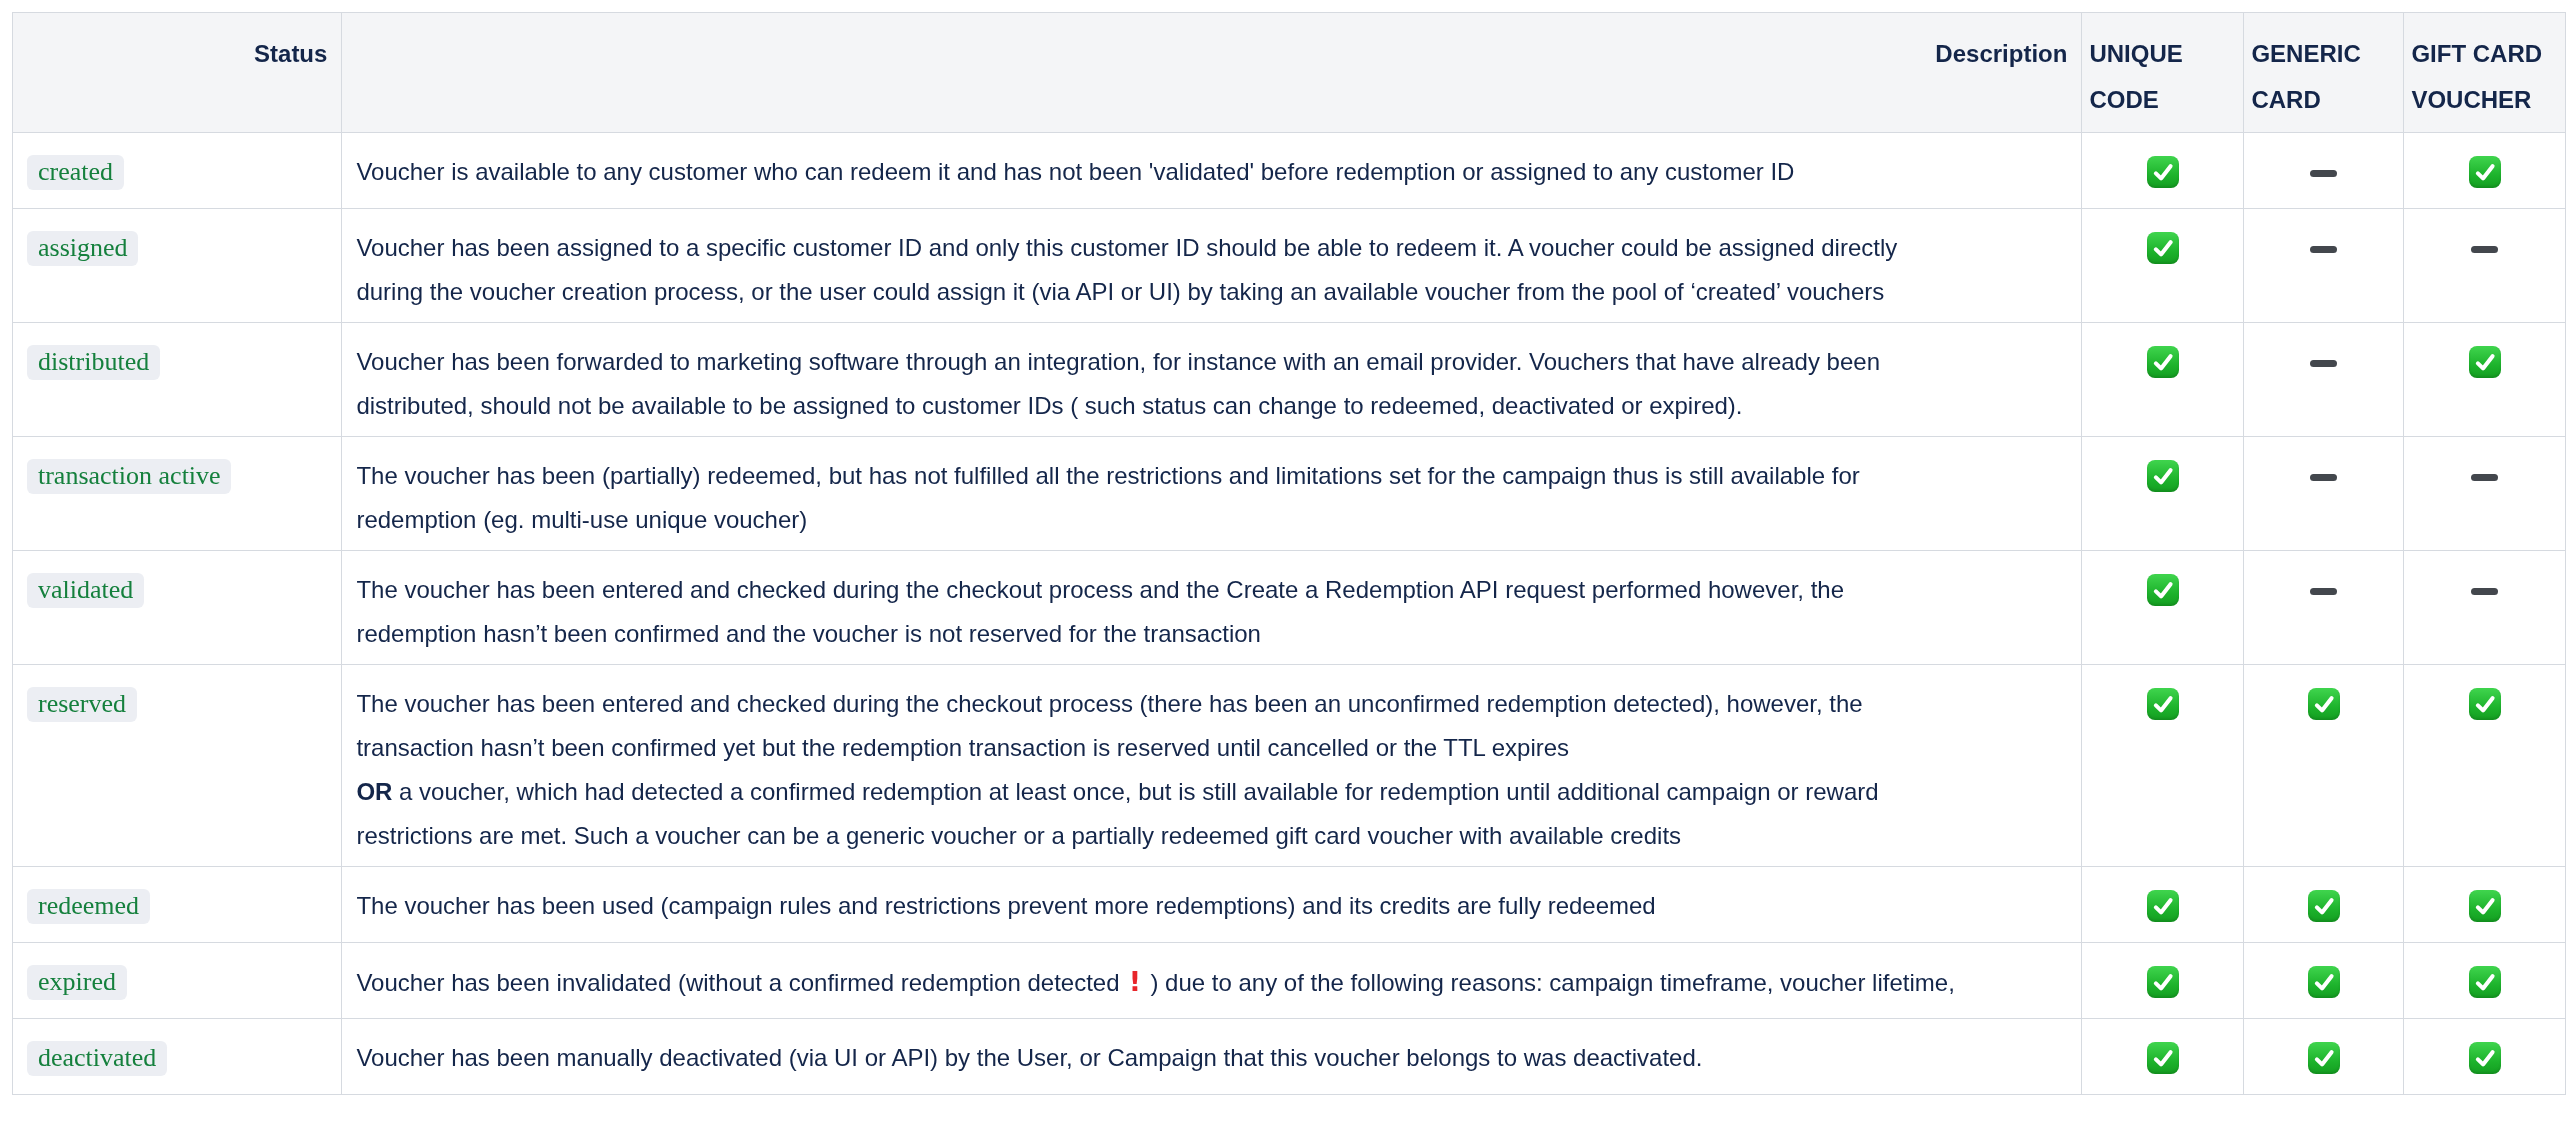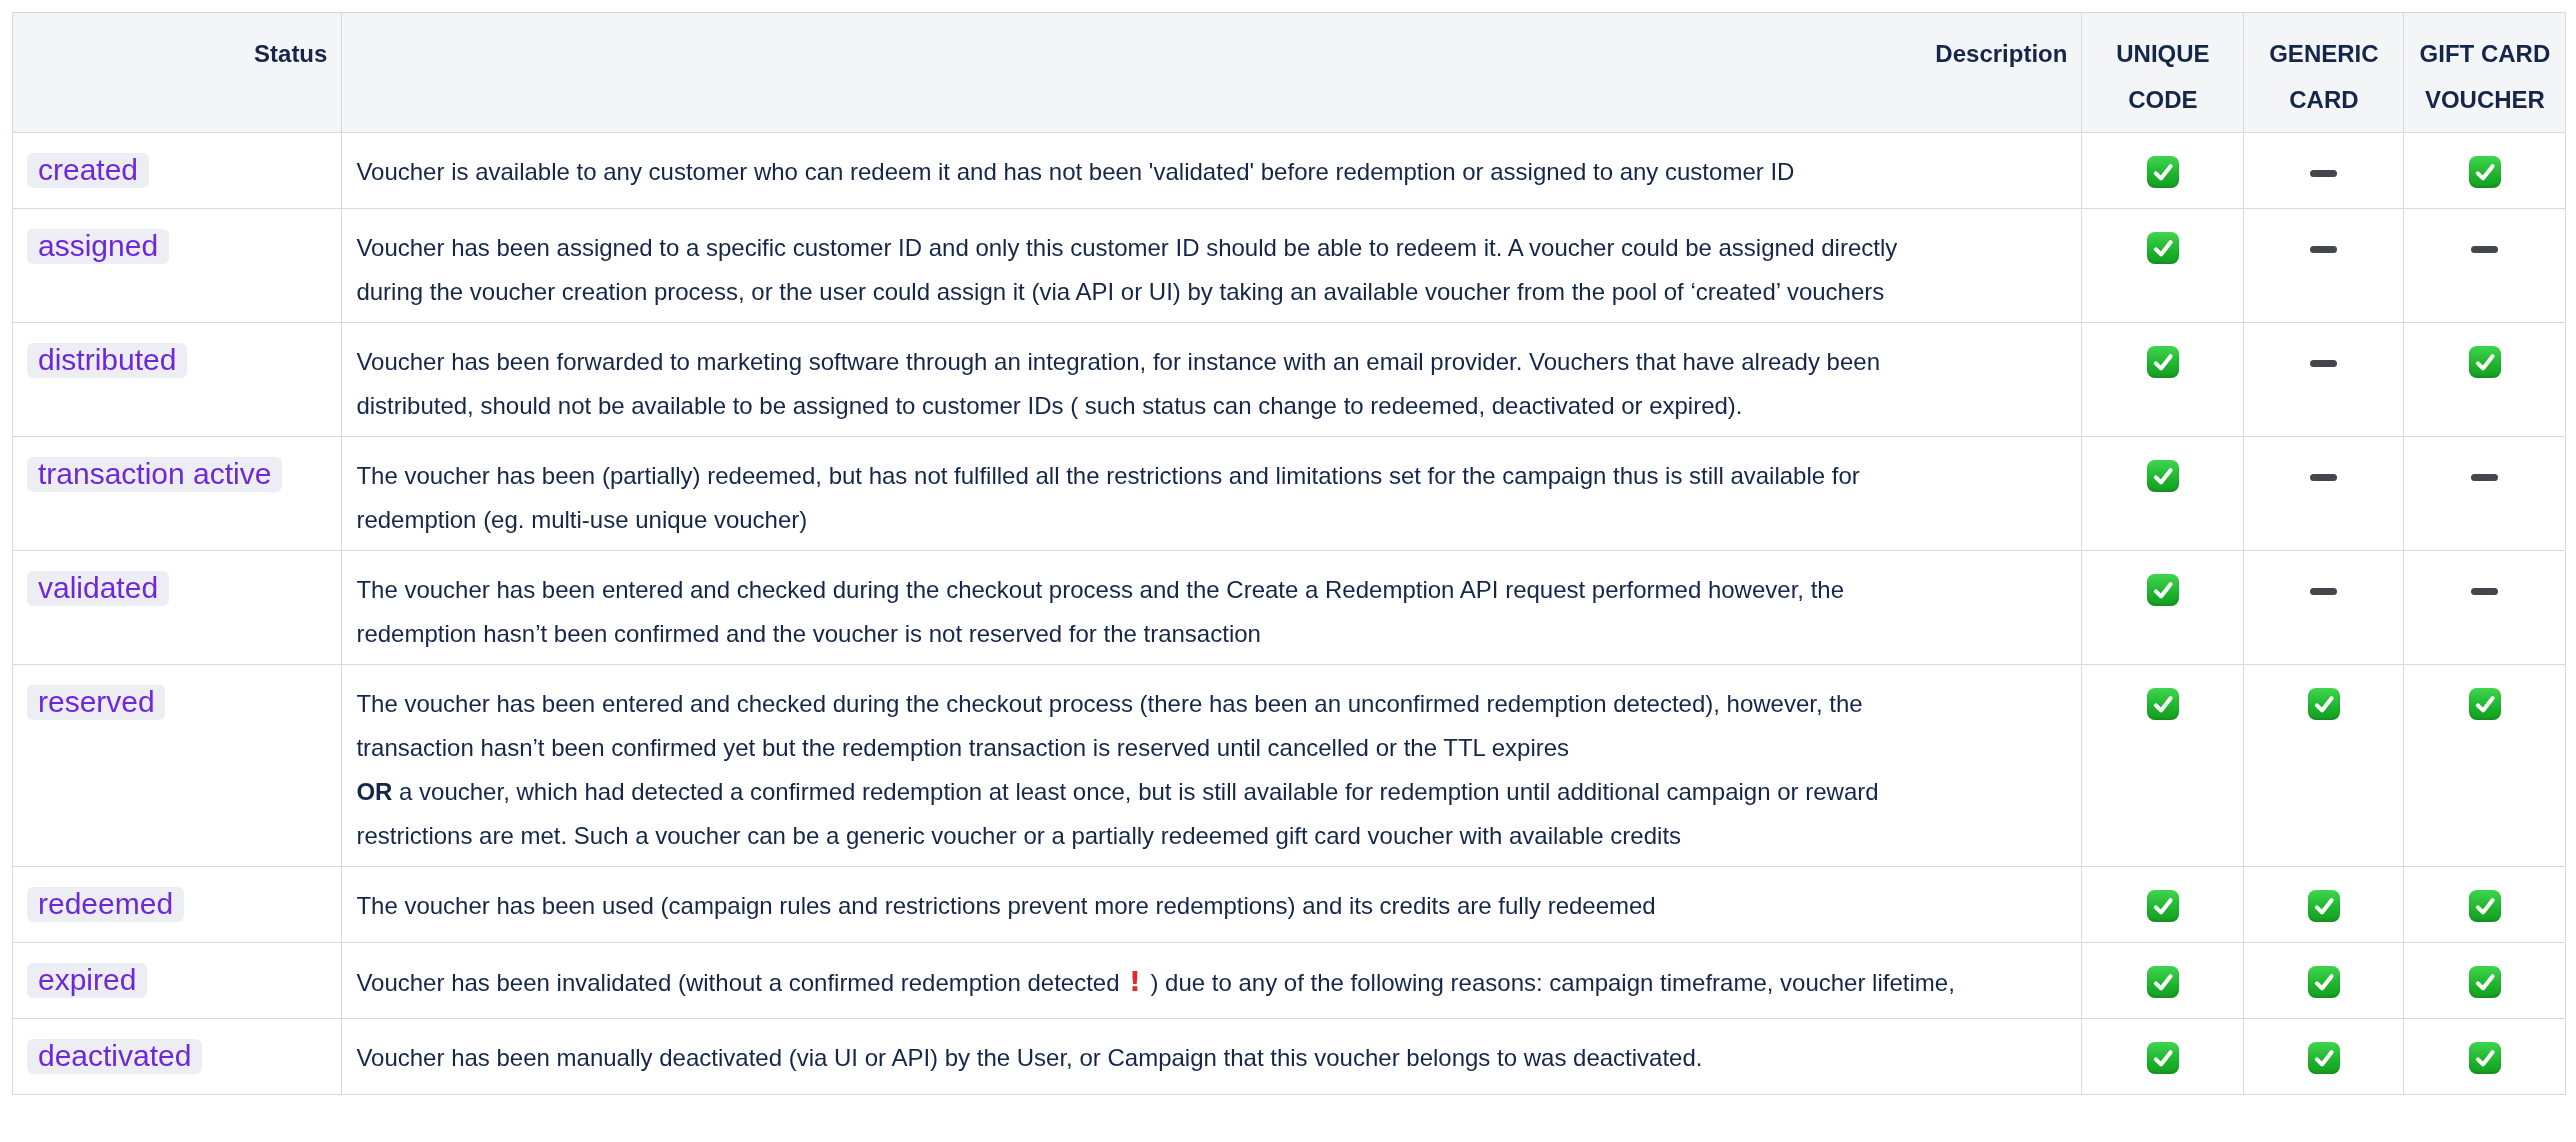--- a/index.html
+++ b/index.html
@@ -14,30 +14,30 @@
   col.c-desc{width:1740px;}
   col.c-uniq{width:162px;}
   col.c-gen{width:160px;}
   col.c-gift{width:162px;}
   th,td{border:0.9px solid #d6dae0;vertical-align:top;}
   thead th{
     background:#f4f5f7;color:#14264a;
     font-size:24px;line-height:46px;font-weight:700;
     padding:17.7px 14px 8.8px;text-align:right;
   }
-  thead th.center{text-align:center;padding-left:7px;padding-right:7px;}
+  thead th.center{text-align:left;padding-left:7px;padding-right:7px;}
   td{font-size:24px;line-height:44px;padding:17px 14px 8px;}
   td.icon-cell{text-align:center;padding-top:23px;}
   .status-badge{
     display:inline-block;
-    font-family:Liberation Sans, sans-serif;
-    font-size:30px;line-height:32px;
+    font-family:Liberation Serif, serif;
+    font-size:26px;line-height:32px;
     background:#eceef3;border-radius:6.2px;
     padding:0.9px 10.6px 2.6px;margin-top:2.6px;
-    color:#6d28d9;white-space:nowrap;
+    color:#15803d;white-space:nowrap;
   }
   .desc strong{font-weight:700;}
   .icon-check{
     display:inline-block;width:32px;height:32px;border-radius:8px;
     background:linear-gradient(180deg,#40d54e 0%,#1db32c 60%,#149e21 100%);
     box-shadow:inset 0 -1.8px 2.6px rgba(0,0,0,.12);
     vertical-align:top;
   }
   .icon-check svg{display:block;}
   .icon-minus{

